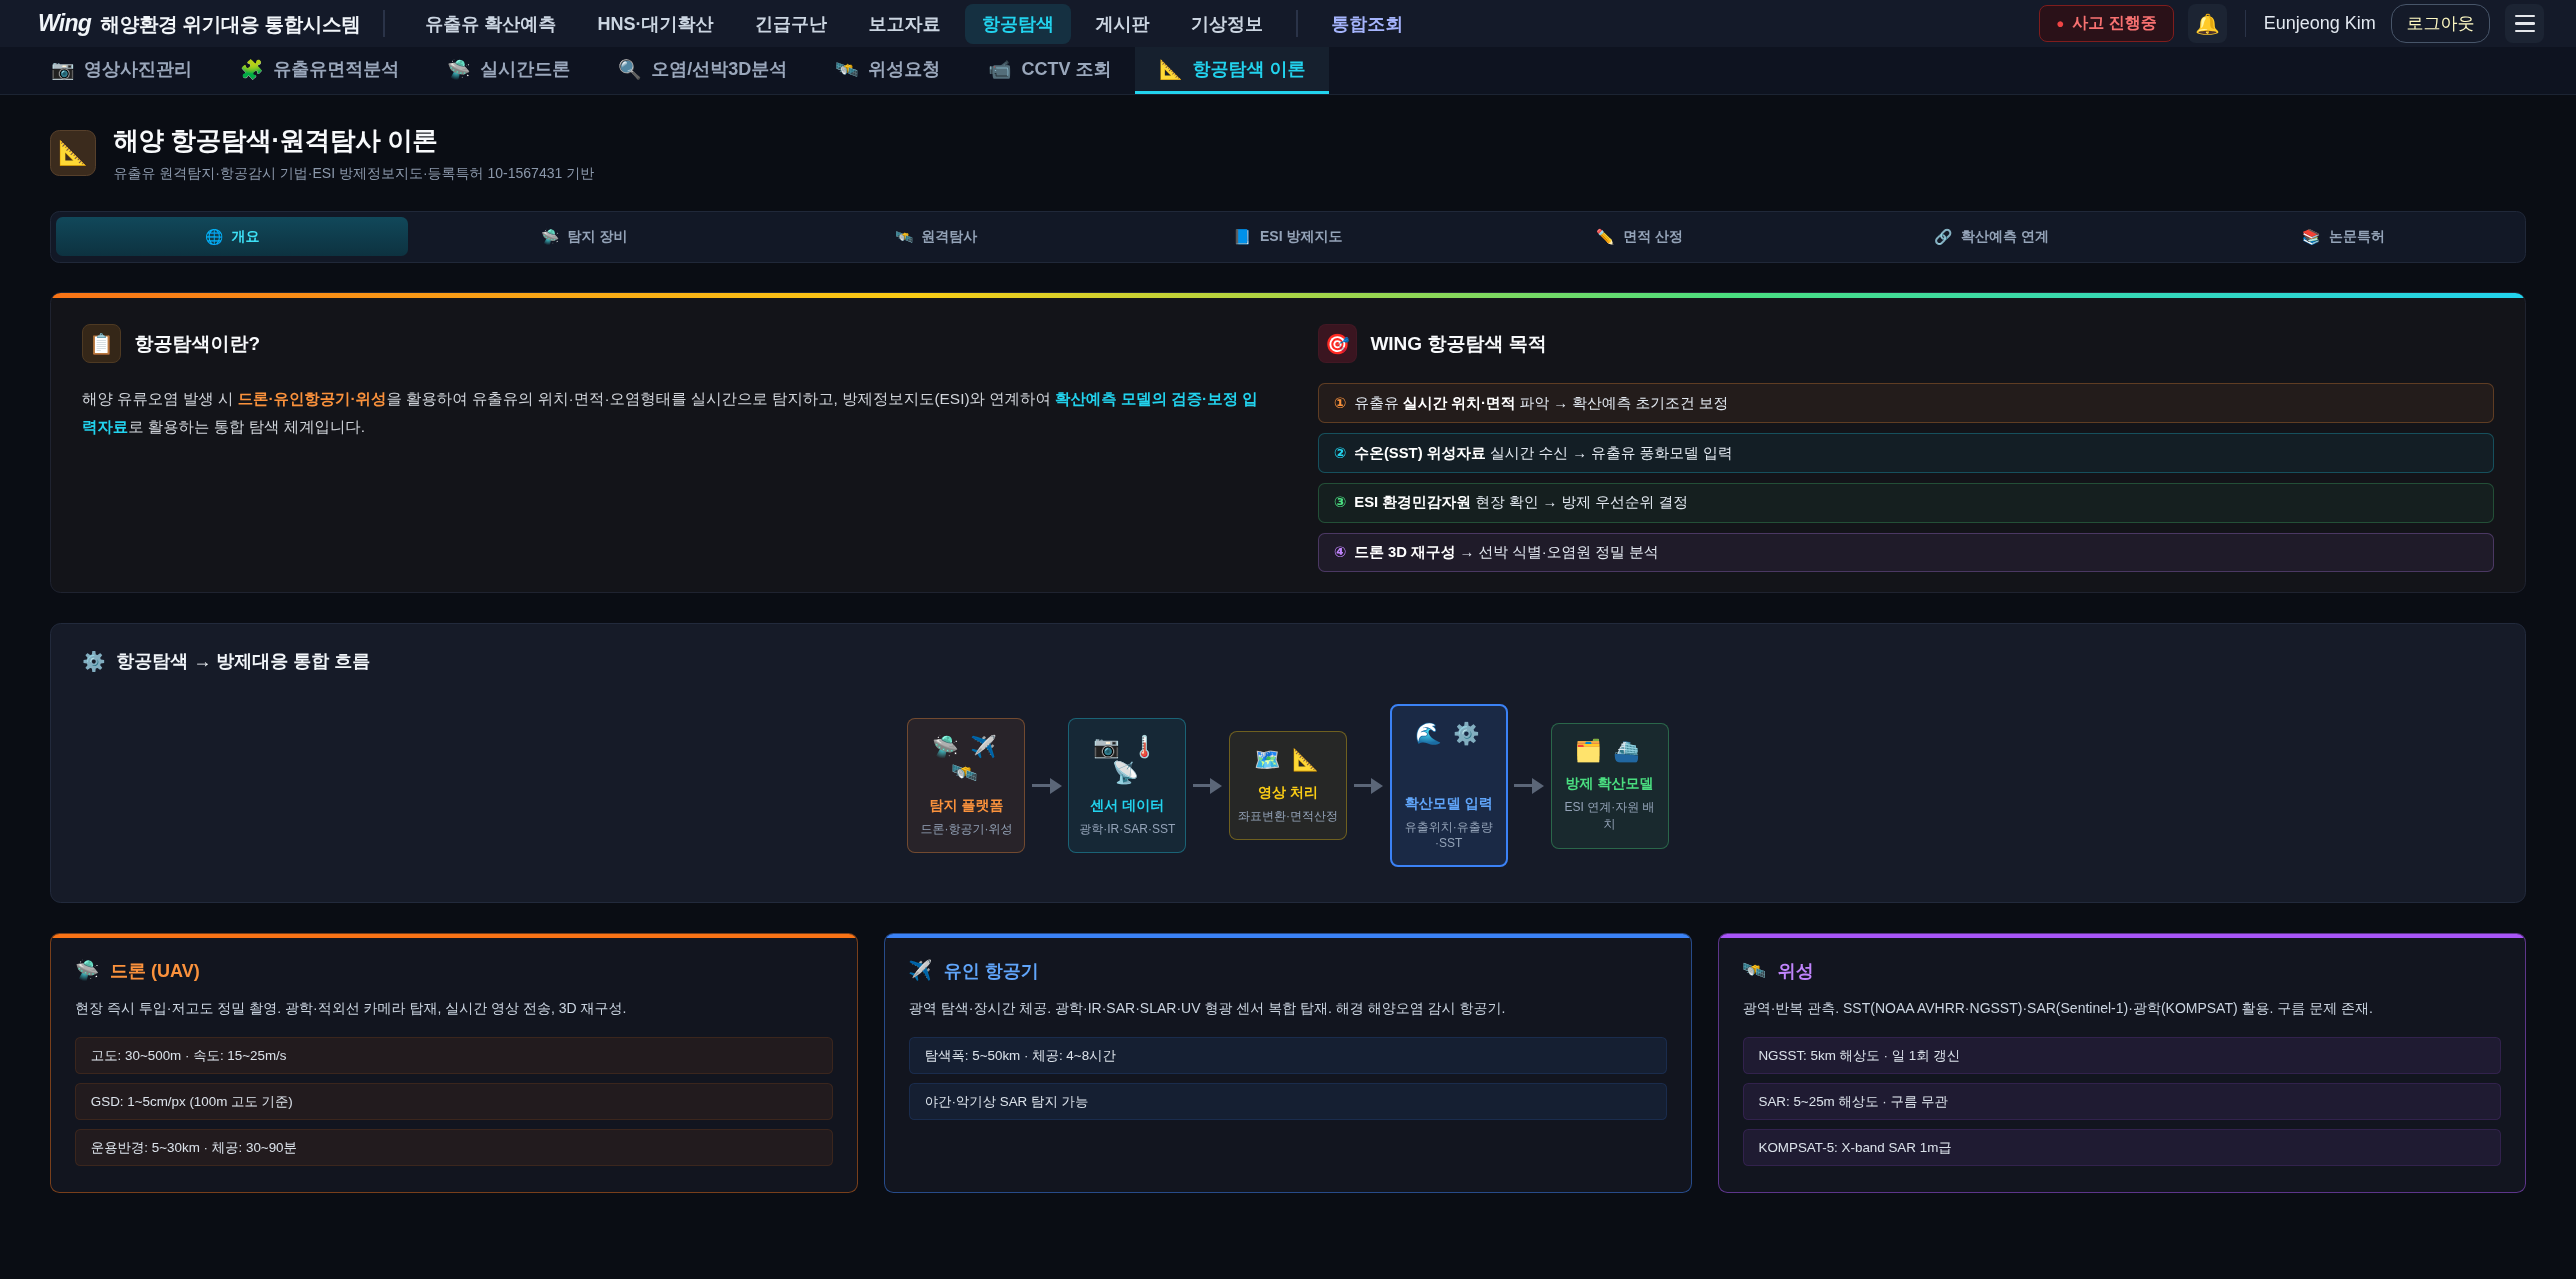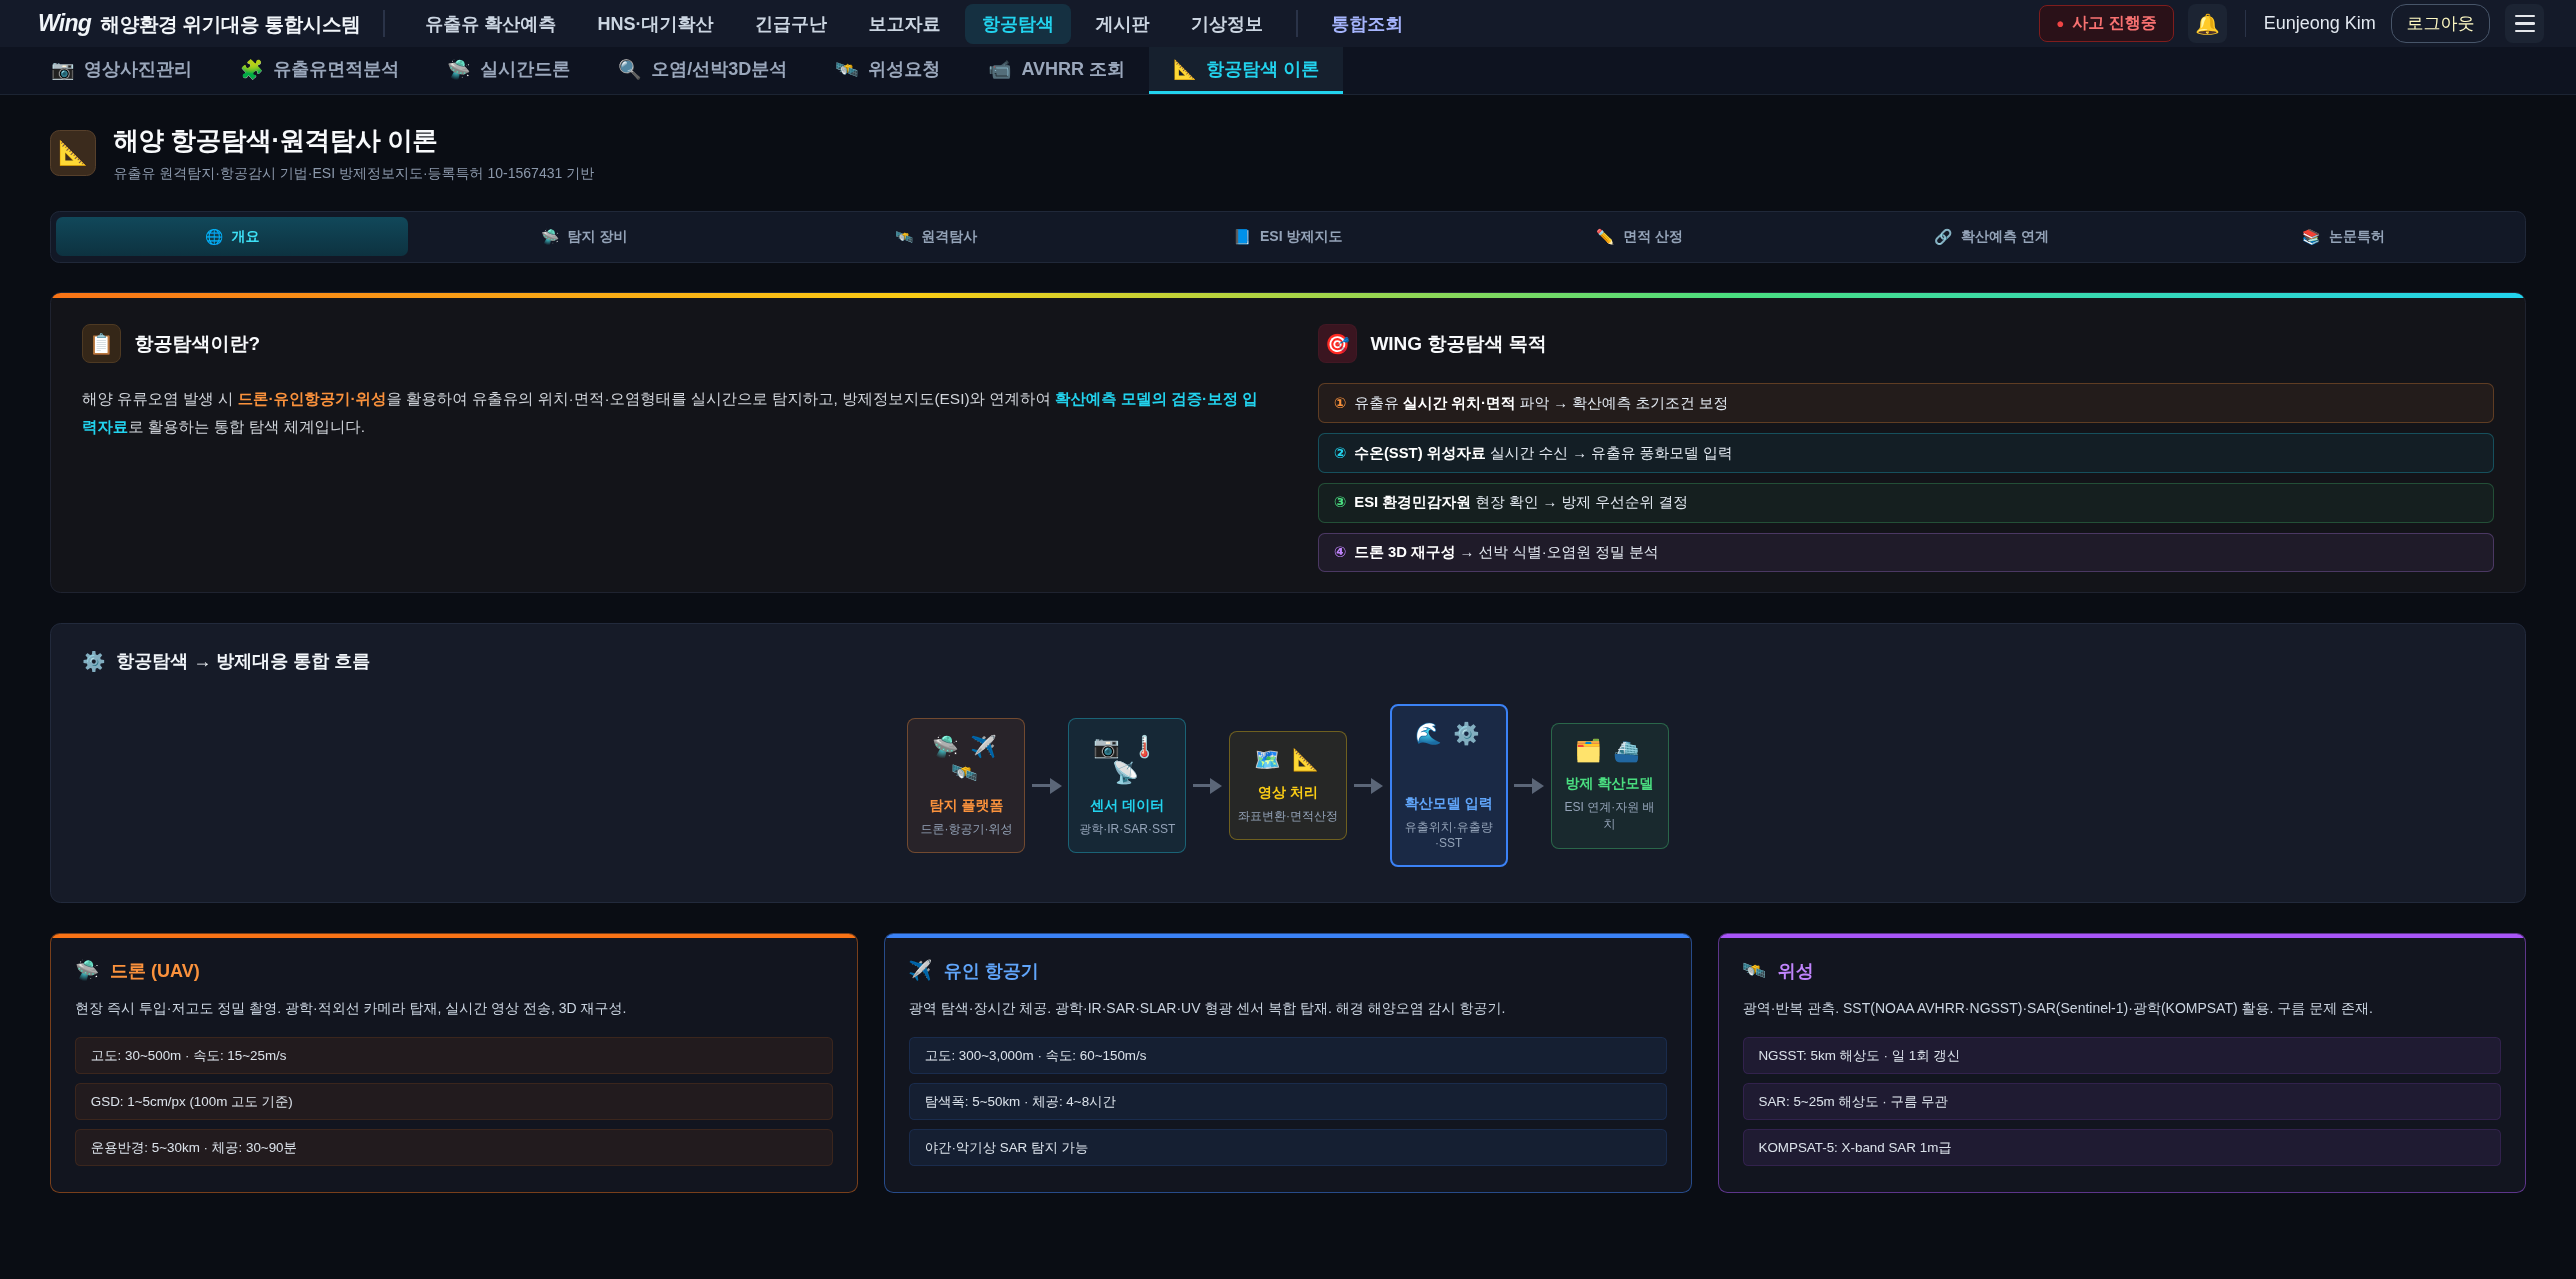--- a/index.html
+++ b/index.html
@@ -160,21 +160,21 @@
   <div class="subnav-tab">
     <span class="icn">🔍</span>
     <span>오염/선박3D분석</span>
   </div>
   <div class="subnav-tab">
     <span class="icn">🛰️</span>
     <span>위성요청</span>
   </div>
   <div class="subnav-tab">
     <span class="icn">📹</span>
-    <span>AVHRR 조회</span>
+    <span>CCTV 조회</span>
   </div>
   <div class="subnav-tab active">
     <span class="icn">📐</span>
     <span>항공탐색 이론</span>
   </div>
 </div>
 
 <div class="content">
 
   <div class="page-head">
@@ -313,21 +313,20 @@
       <div class="spec">고도: 30~500m · 속도: 15~25m/s</div>
       <div class="spec">GSD: 1~5cm/px (100m 고도 기준)</div>
       <div class="spec">운용반경: 5~30km · 체공: 30~90분</div>
     </div>
     <div class="pcard pcard-2">
       <div class="pcard-head">
         <span class="icn">✈️</span>
         <span>유인 항공기</span>
       </div>
       <div class="pcard-desc">광역 탐색·장시간 체공. 광학·IR·SAR·SLAR·UV 형광 센서 복합 탑재. 해경 해양오염 감시 항공기.</div>
-      <div class="spec">고도: 300~3,000m · 속도: 60~150m/s</div>
       <div class="spec">탐색폭: 5~50km · 체공: 4~8시간</div>
       <div class="spec">야간·악기상 SAR 탐지 가능</div>
     </div>
     <div class="pcard pcard-3">
       <div class="pcard-head">
         <span class="icn">🛰️</span>
         <span>위성</span>
       </div>
       <div class="pcard-desc">광역·반복 관측. SST(NOAA AVHRR·NGSST)·SAR(Sentinel-1)·광학(KOMPSAT) 활용. 구름 문제 존재.</div>
       <div class="spec">NGSST: 5km 해상도 · 일 1회 갱신</div>

